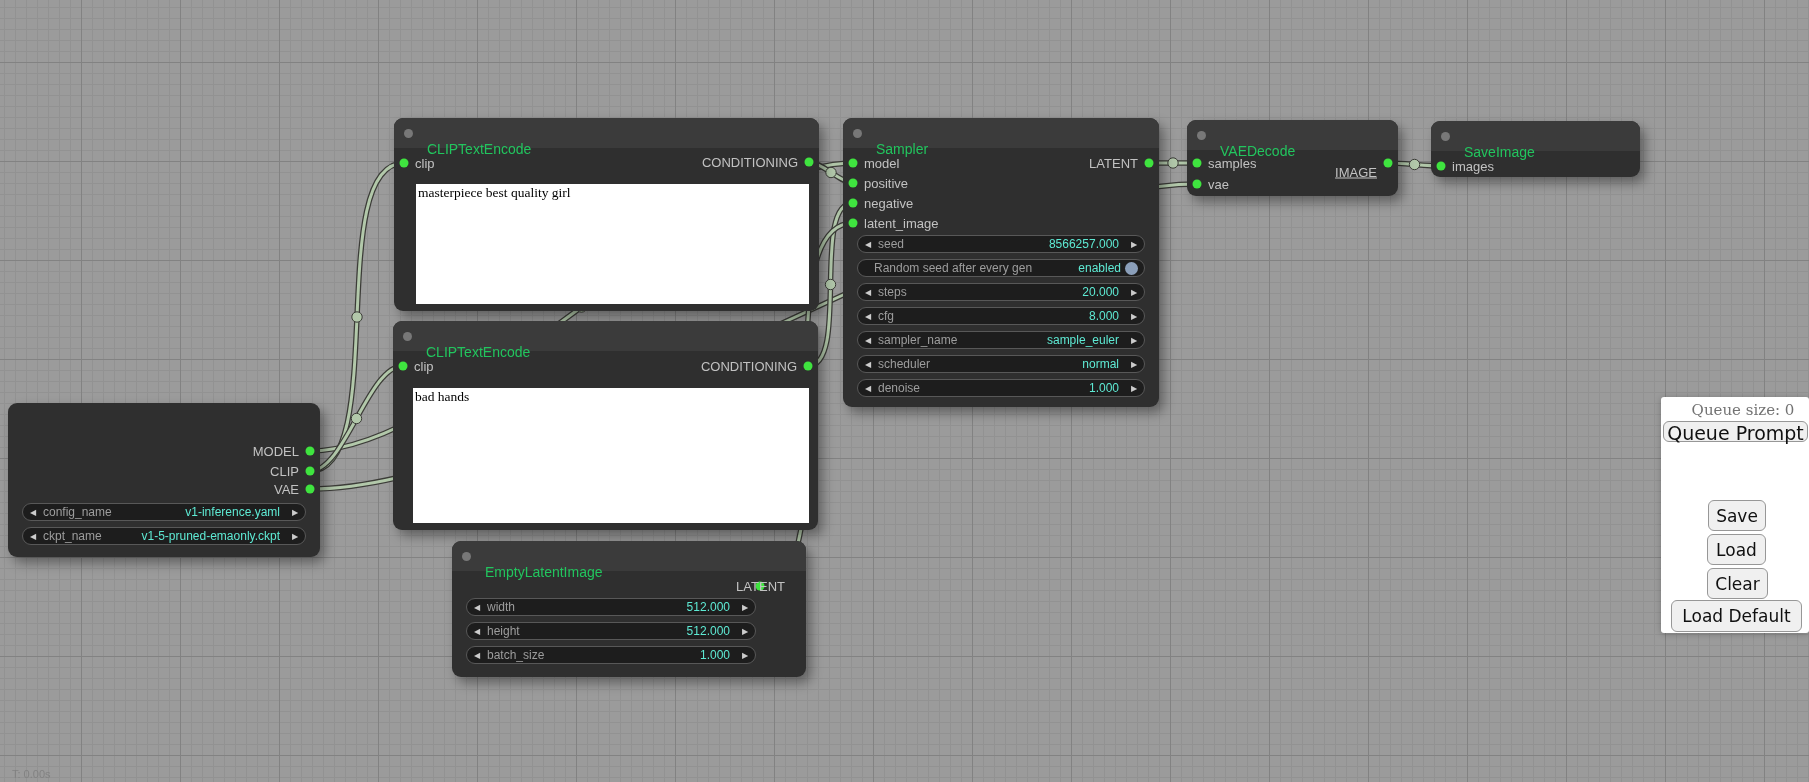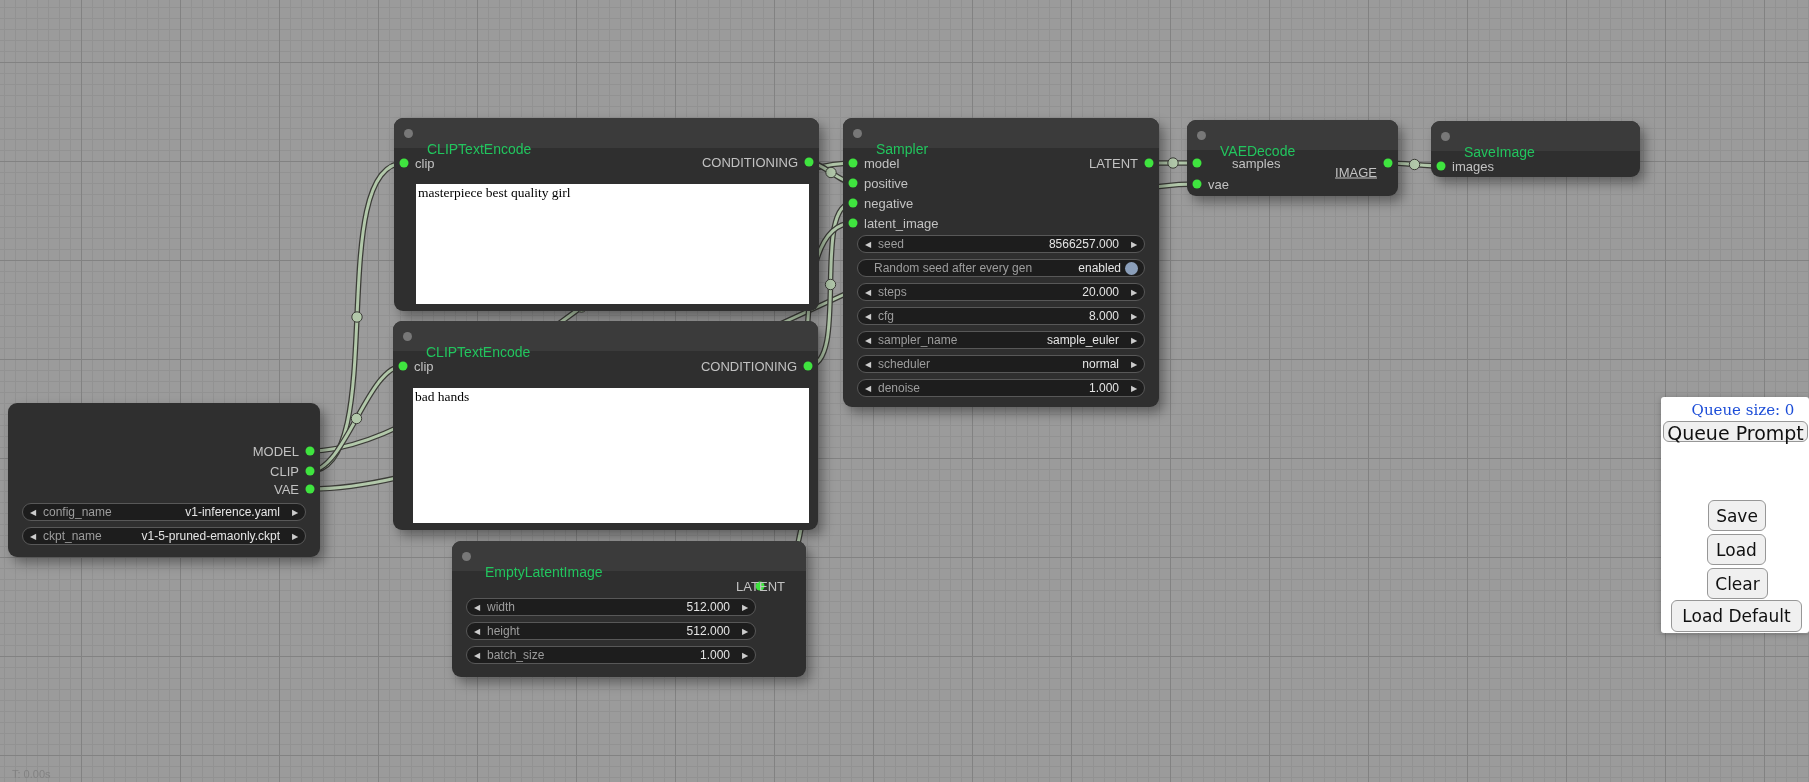--- a/index.html
+++ b/index.html
@@ -50,21 +50,21 @@
     position:absolute;height:18px;box-sizing:border-box;
     background:#1d1d1d;border:1px solid #585858;border-radius:9px;
     display:flex;align-items:center;
     color:#c9c9c9;font-size:12px;white-space:nowrap;overflow:hidden;
   }
   .warrow{
     width:20px;text-align:center;color:#cccccc;font-size:8px;
     font-family:"DejaVu Sans",sans-serif;cursor:pointer;flex:0 0 auto;
   }
   .wlabel{color:#9d9d9d;flex:0 0 auto;}
-  .wvalue{margin-left:auto;color:#e5e5e5;padding-right:5px;}
+  .wvalue{margin-left:auto;color:#5eead4;padding-right:5px;}
   .tlabel{color:#9d9d9d;margin-left:16px;flex:0 0 auto;}
   .knob{
     width:13px;height:13px;border-radius:50%;background:#8b9fba;
     margin:0 3px 0 4px;flex:0 0 auto;cursor:pointer;
   }
   .node-text{
     position:absolute;background:#ffffff;color:#000;
     font-family:"Liberation Serif",serif;font-size:13.5px;line-height:1.25;
     padding:1px 2px;box-sizing:border-box;overflow:hidden;cursor:text;
   }
@@ -73,21 +73,21 @@
     color:#828282;font-size:11px;
   }
   
   .menu-panel{
     position:absolute;left:1661px;top:397px;width:148px;height:236px;z-index:3;
     background:#ffffff;border-radius:3px;box-shadow:0 1px 6px rgba(0,0,0,0.25);
     font-family:"DejaVu Sans",sans-serif;
   }
   .queue-size{
     position:absolute;top:4px;left:0;right:0;text-align:center;
-    font-family:"DejaVu Serif",serif;font-size:15px;color:#1d4ed8;padding-left:16px;
+    font-family:"DejaVu Serif",serif;font-size:15px;color:#737373;padding-left:16px;
   }
   .menu-panel button{
     background:#f0f0f0;border:1px solid #979797;border-radius:6px;
     font-family:"DejaVu Sans",sans-serif;color:#101010;cursor:pointer;
     padding:0;box-sizing:border-box;
   }
   .queue-prompt{position:absolute;top:24px;left:2px;width:145px;height:21px;font-size:19px;}
   .btn-save        {position:absolute;top:103px;left:47px;width:58px;height:31px;font-size:17px;}
   .btn-load        {position:absolute;top:137px;left:46px;width:59px;height:31px;font-size:17px;}
   .btn-clear       {position:absolute;top:171px;left:46px;width:61px;height:31px;font-size:17px;}
@@ -252,21 +252,21 @@
         <div class="wvalue">1.000</div>
         <div class="warrow">▶</div>
       </div>
     </div>
     <div class="node" style="left: 1187px; top: 120px; width: 211px; height: 76px;">
       <div class="node-title">
         <div class="title-dot"></div>
         <div class="title-text">VAEDecode</div>
       </div>
       <div class="slot-dot" style="left: 10px; top: 43px; background: rgb(63, 228, 63);"></div>
-      <div class="slot-label" style="left: 21px; top: 43px; margin-left: 24px;">samples</div>
+      <div class="slot-label" style="left: 21px; top: 43px;">samples</div>
       <div class="slot-dot" style="left: 10px; top: 64px; background: rgb(63, 228, 63);"></div>
       <div class="slot-label" style="left: 21px; top: 64px;">vae</div>
       <div class="slot-dot" style="left: 201px; top: 43px; background: rgb(63, 228, 63);"></div>
       <div class="slot-label out" style="right: 21px; top: 52px; text-decoration: underline;">IMAGE</div>
     </div>
     <div class="node" style="left: 1431px; top: 121px; width: 209px; height: 56px;">
       <div class="node-title">
         <div class="title-dot"></div>
         <div class="title-text">SaveImage</div>
       </div>

